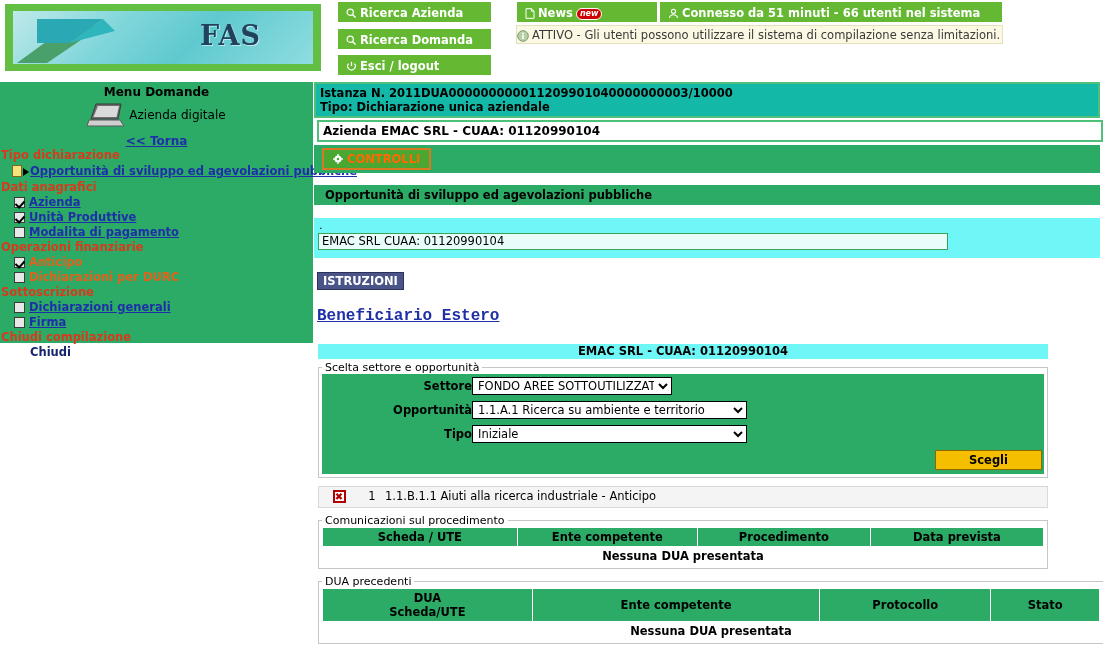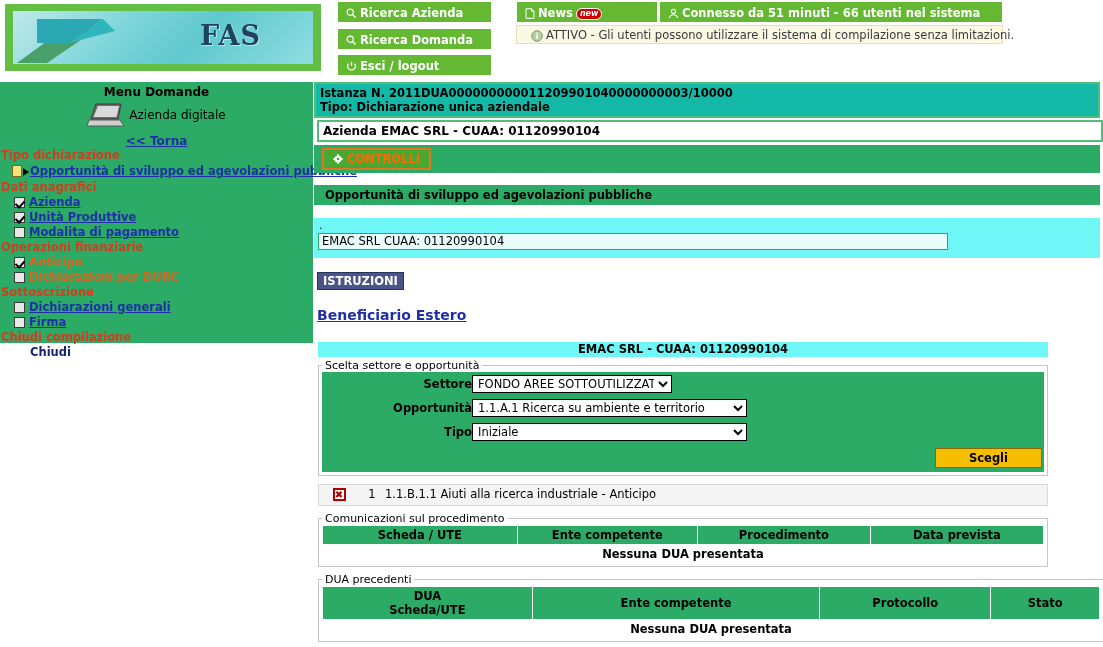--- a/index.html
+++ b/index.html
@@ -29,21 +29,21 @@
   #btn-logout{left:337px;top:54px;width:155px;}
 
   #btn-news{left:516px;top:1px;width:142px;position:absolute;background:#64b832;
     border:1px solid #ffffff;color:#fff;font-weight:bold;font-size:11.5px;height:22px;
     line-height:22px;padding-left:8px;box-sizing:border-box;cursor:pointer;white-space:nowrap;}
   #btn-conn{left:659px;top:1px;width:344px;position:absolute;background:#64b832;
     border:1px solid #ffffff;color:#fff;font-weight:bold;font-size:11.5px;height:22px;
     line-height:22px;padding-left:8px;box-sizing:border-box;white-space:nowrap;}
   #attivo{position:absolute;left:516px;top:25px;width:487px;height:19px;
     background:#fbf8e3;border:1px solid #e6e0b8;box-sizing:border-box;
-    font-size:11.5px;color:#3a3a3a;line-height:18px;padding-left:14px;white-space:nowrap;}
+    font-size:11.5px;color:#3a3a3a;line-height:18px;padding-left:0;white-space:nowrap;}
   .ico{display:inline-block;vertical-align:middle;margin-right:3px;}
   .newbadge{display:inline-block;background:#cc0000;color:#fff;border-radius:7px;
     font-size:8px;font-weight:bold;padding:0 3px;line-height:10px;border:1px solid #fff;
     margin-left:3px;vertical-align:middle;font-style:italic;}
 
   
   #sidebar{position:absolute;left:0;top:82px;width:313px;height:261px;background:#2cab66;}
   #menu-title{text-align:center;font-weight:bold;font-size:12px;color:#000;padding-top:3px;}
   #azienda-dig{text-align:center;margin-top:3px;color:#000;font-size:12px;white-space:nowrap;}
   #azienda-dig .lap{display:inline-block;vertical-align:middle;margin-right:2px;}
@@ -76,21 +76,21 @@
     color:#ff6a00;font-weight:bold;font-size:11.5px;padding:2px 9px;cursor:pointer;}
   #oppbanner{margin-left:1px;margin-top:12px;width:786px;height:20px;background:#2cab66;
     color:#000;font-weight:bold;font-size:11.5px;line-height:20px;padding-left:11px;box-sizing:border-box;}
   #cyanwrap{margin-left:1px;margin-top:13px;width:786px;background:#6ff7f7;padding:3px 0 8px 0;box-sizing:border-box;}
   #cyan-dot{font-size:11px;padding-left:5px;line-height:9px;height:10px;color:#000;}
   #cyan-input{margin:2px 4px 0 4px;width:630px;height:17px;background:#e9fcfc;border:1px solid #3aa35a;
     box-sizing:border-box;font-size:11.5px;line-height:15px;padding-left:3px;color:#000;}
   #btn-istruzioni{margin-left:4px;margin-top:14px;display:inline-block;background:#4a5488;
     border:1px solid #2b3158;color:#fff;font-weight:bold;font-size:11.5px;padding:1px 5px;cursor:pointer;}
   #benef{margin-left:4px;margin-top:17px;}
-  #benef a{color:#1f2fa8;font-weight:bold;font-size:14px;text-decoration:underline;}
+  #benef a{color:#1f2fa8;font-weight:bold;font-size:16px;text-decoration:underline;font-family:Liberation Mono, monospace;}
 
   
   #formblock{margin-left:5px;margin-top:19px;width:730px;}
   #emac-head{width:730px;height:15px;background:#6ff7f7;text-align:center;font-weight:bold;
     font-size:11.5px;line-height:15px;box-sizing:border-box;}
   fieldset.fs{margin:2px 0 0 0;padding:0 3px 3px 3px;border:1px solid #c6c6c6;box-sizing:border-box;}
   fieldset.fs legend{font-size:11px;color:#000;padding:0 3px;font-weight:normal;}
   table.frm{width:100%;border-collapse:collapse;}
   table.frm td{background:#2cab66;padding:1px 0;height:22px;vertical-align:middle;}
   td.lab{width:150px;text-align:right;font-weight:bold;font-size:11.5px;color:#000;padding-right:4px;}

